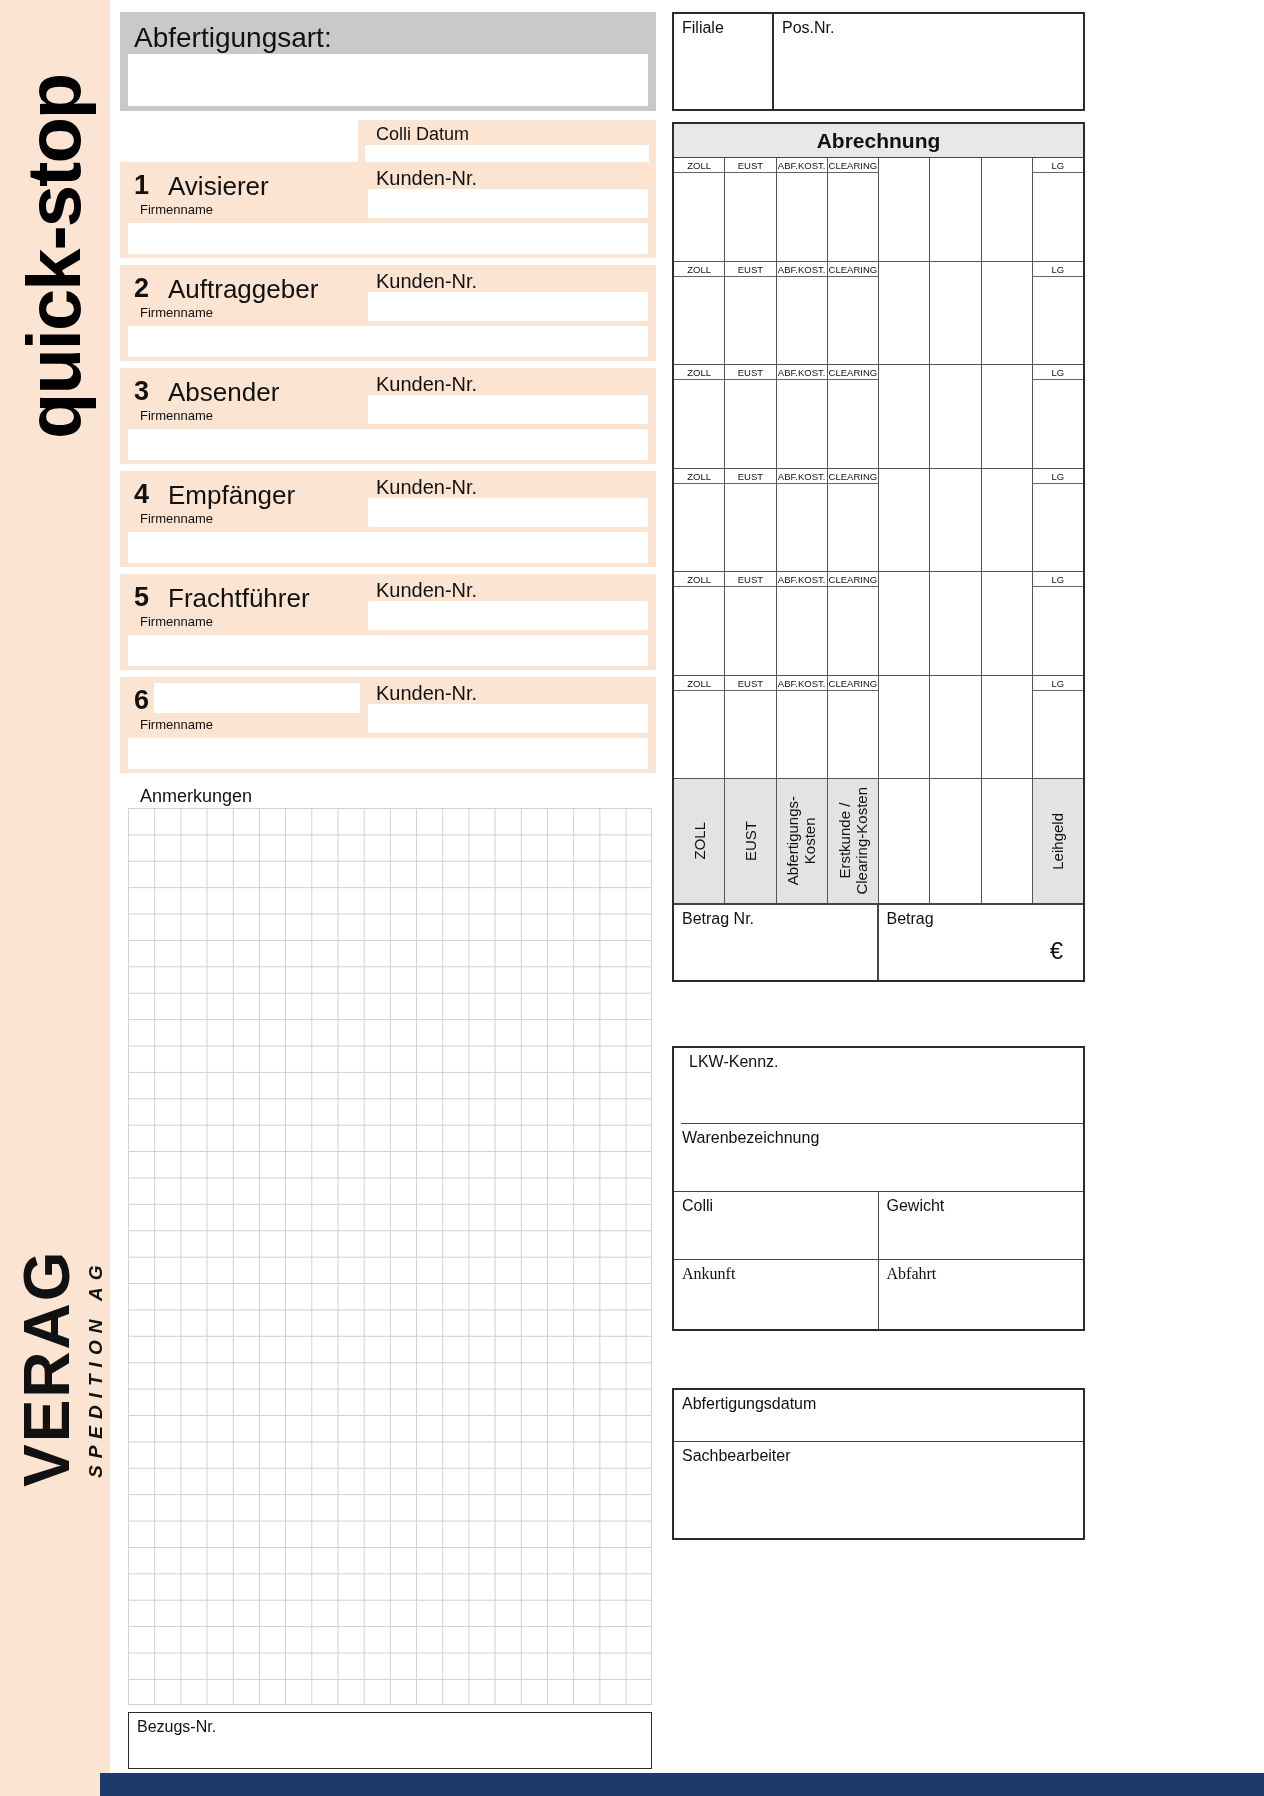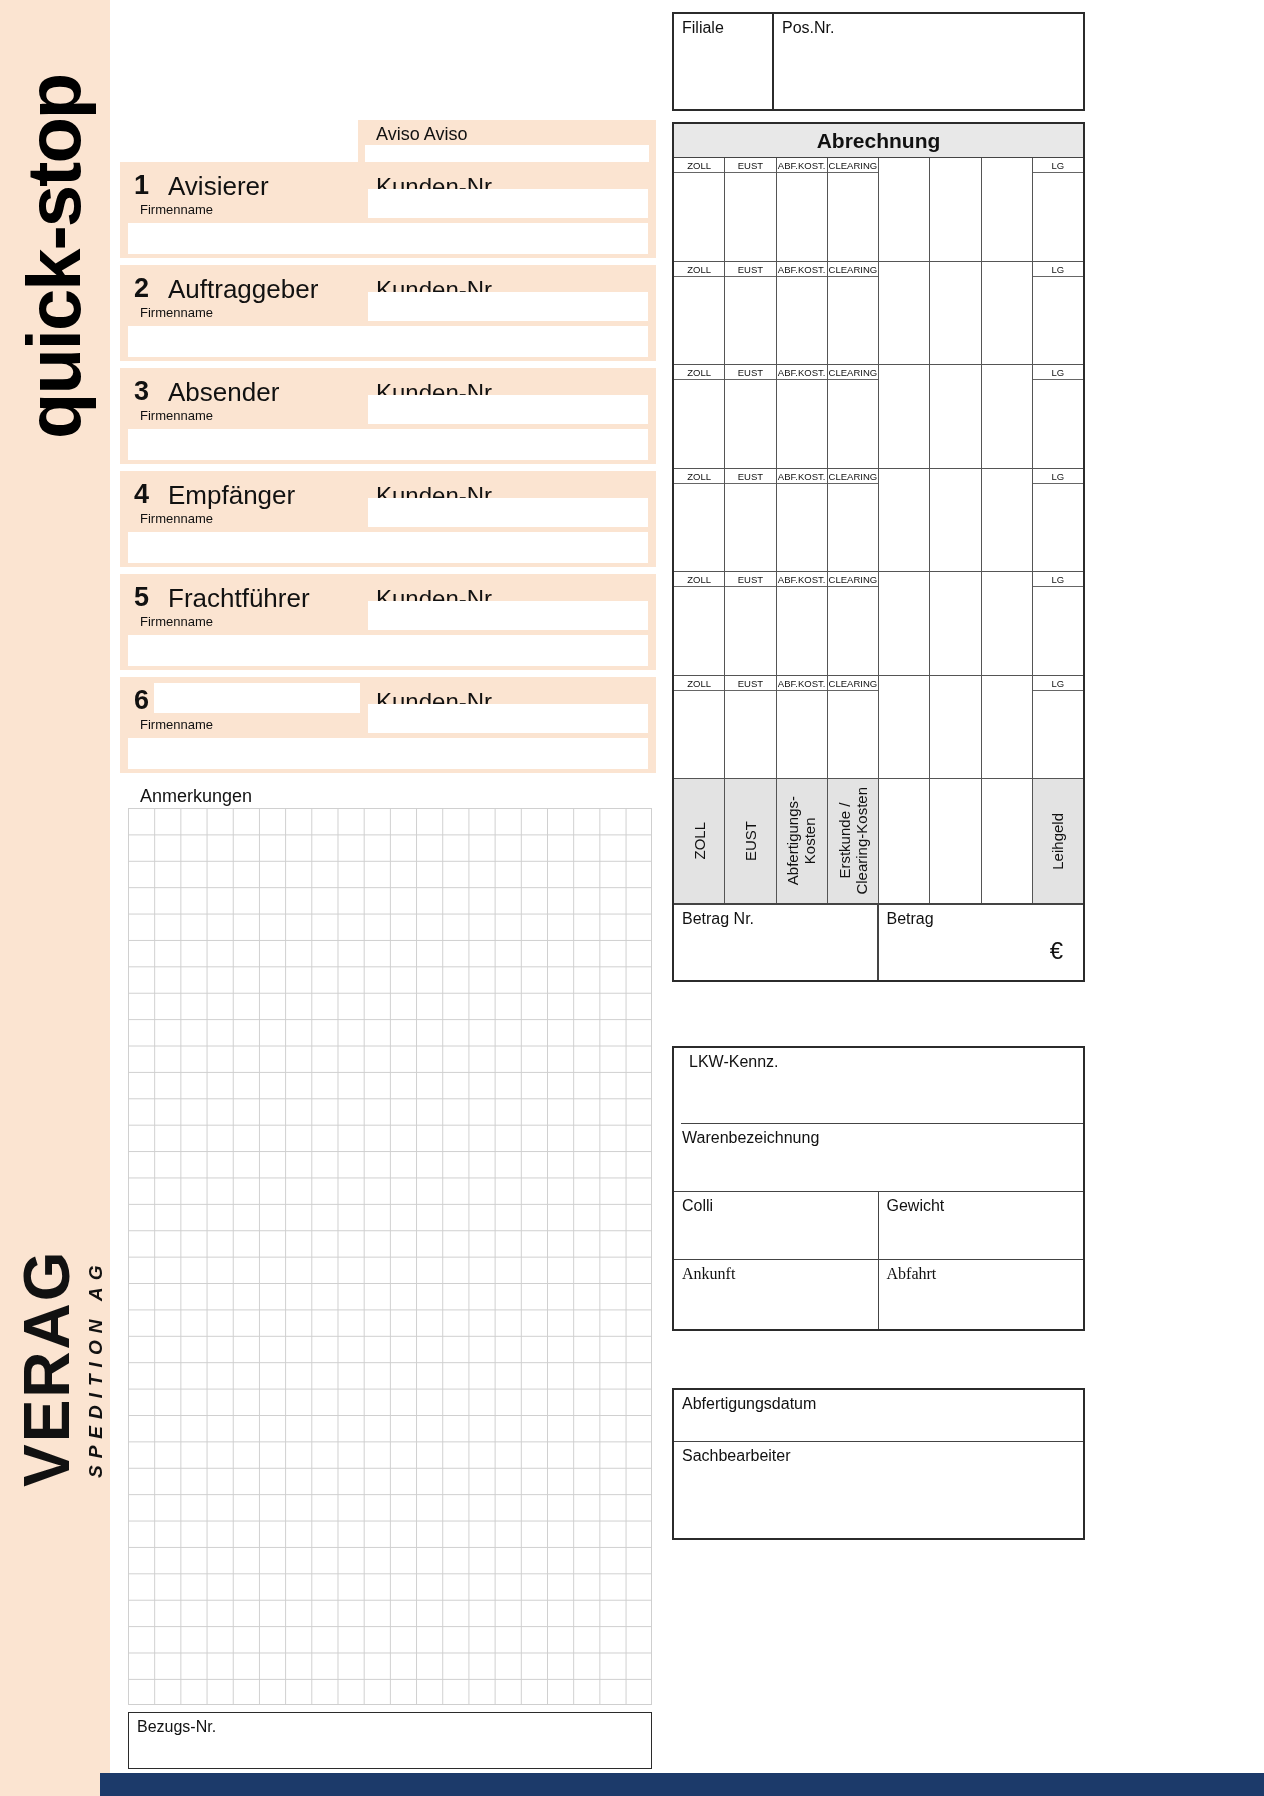--- a/index.html
+++ b/index.html
@@ -33,21 +33,21 @@
 
   
   .aviso{position:absolute;left:358px;top:120px;width:298px;height:50px;background:var(--peach);}
   .aviso-lbl{position:absolute;left:18px;top:4px;font-size:18px;}
   .aviso-input{left:7px;top:25px;width:284px;height:22px;}
 
   
   .section{position:absolute;left:120px;width:536px;height:96px;background:var(--peach);}
   .sec-num{position:absolute;left:14px;top:8px;font-size:27px;font-weight:700;}
   .sec-name{position:absolute;left:48px;top:9px;font-size:26px;}
-  .kn-lbl{position:absolute;left:256px;top:11px;font-size:24px;}
+  .kn-lbl{position:absolute;left:256px;top:5px;font-size:20px;}
   .kn-input{left:248px;top:27px;width:280px;height:29px;}
   .fn-lbl{position:absolute;left:20px;top:40px;font-size:13px;}
   .fn-input{left:8px;top:61px;width:520px;height:31px;}
   .s6-input{left:34px;top:6px;width:206px;height:30px;}
 
   
   .abr{position:absolute;left:672px;top:122px;width:413px;height:860px;border:2px solid var(--border_dark);background:#fff;display:flex;flex-direction:column;}
   .abr-head{height:34px;background:var(--table_header_gray);border-bottom:1.5px solid #444;display:flex;align-items:center;justify-content:center;font-size:21px;font-weight:700;}
   .abr-rows{height:621px;display:flex;flex-direction:column;}
   .abr-row{flex:1;display:flex;border-bottom:1.5px solid #555;}
@@ -95,32 +95,36 @@
 <div class="page">
 
   <div class="strip"></div>
   <div class="quickstop">quick-stop</div>
   <div class="brand">
     <div class="brand-name">VERAG</div>
     <div class="brand-sub">SPEDITION AG</div>
   </div>
   <div class="navybar"></div>
 
+  <div class="abf-box">
+    <span class="abf-lbl">Abfertigungsart:</span>
+    <input class="field abf-input" style="">
+  </div>
 
   <div class="filiale-box">
     <div class="filiale-cell">
       <span class="cell-lbl">Filiale</span>
     </div>
     <div class="posnr-cell">
       <span class="cell-lbl">Pos.Nr.</span>
     </div>
   </div>
 
   <div class="aviso">
-    <span class="aviso-lbl">Aviso Aviso</span>
+    <span class="aviso-lbl">Colli Datum</span>
     <input class="field aviso-input" style="">
   </div>
 
   <div class="section" style="top:162px">
     <span class="sec-num">1</span>
     <span class="sec-name">Avisierer</span>
     <span class="kn-lbl">Kunden-Nr.</span>
     <input class="field kn-input" style="">
     <span class="fn-lbl">Firmenname</span>
     <input class="field fn-input" style="">

